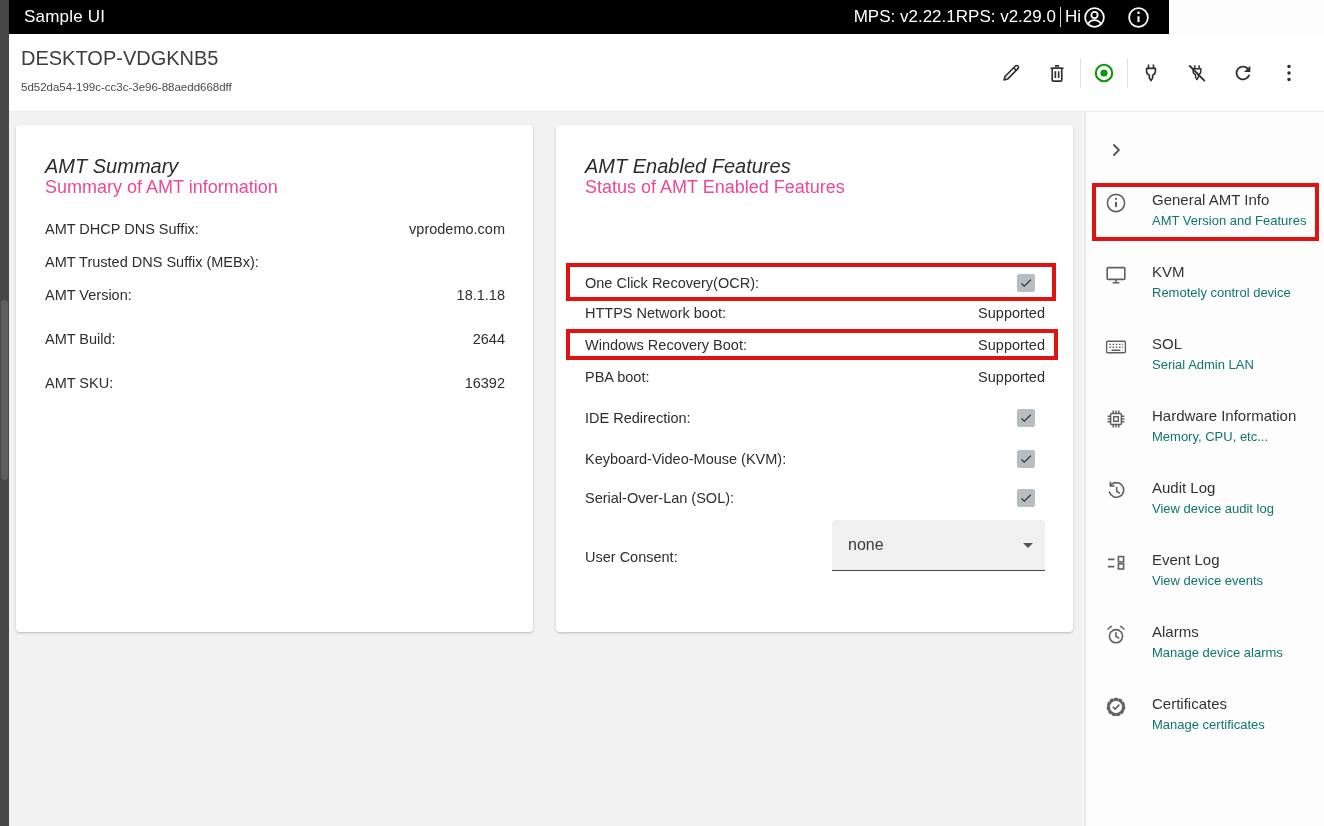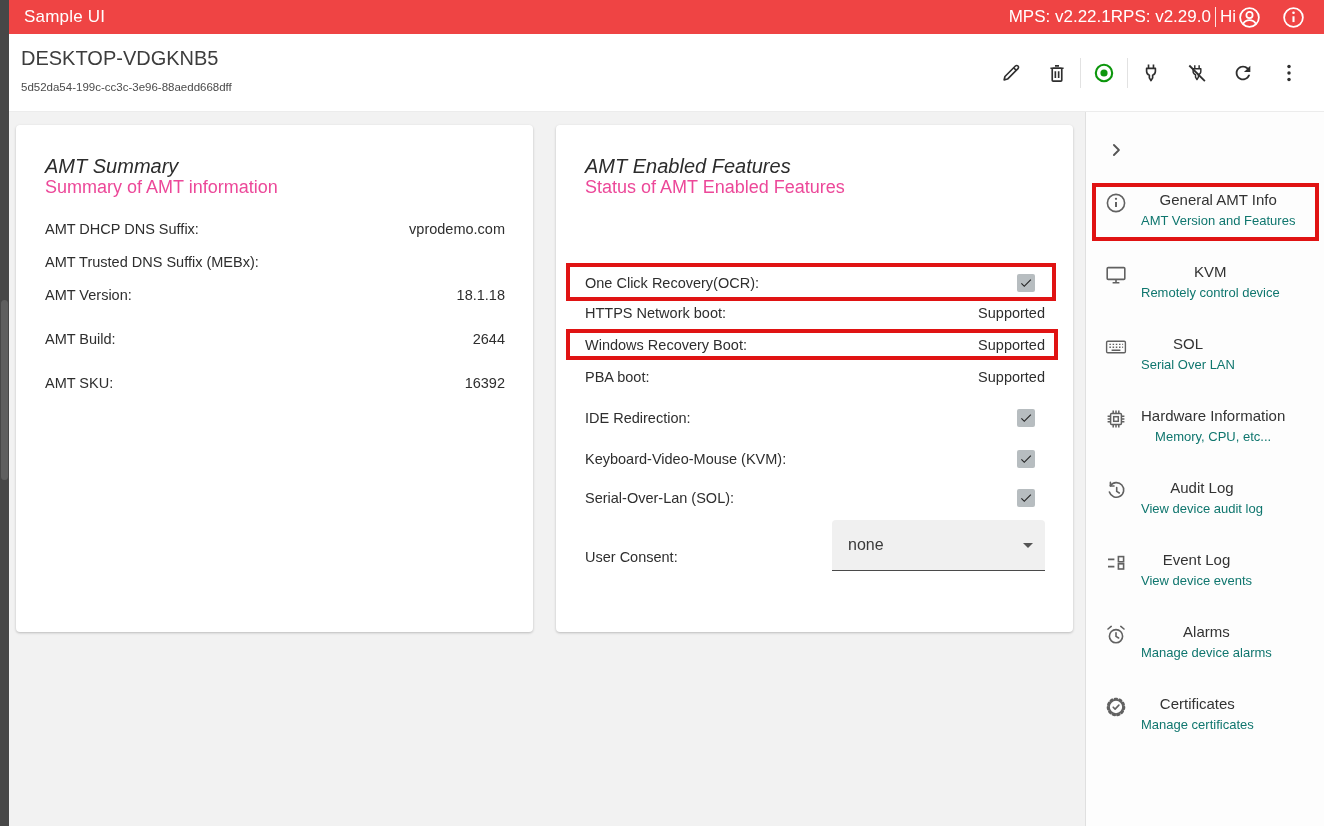--- a/index.html
+++ b/index.html
@@ -8,22 +8,22 @@
     width:1324px; height:826px; position:relative; overflow:hidden;
     background:#fdfdfd; font-family:"Liberation Sans", sans-serif;
     -webkit-font-smoothing:antialiased;
   }
   
   .left-strip { position:absolute; left:0; top:0; width:9px; height:826px; background:#474747; z-index:60; }
   .left-strip .thumb { position:absolute; left:1px; top:300px; width:7px; height:180px; background:#5f5f5f; border-radius:4px; }
 
   
   .topbar {
-    position:absolute; left:9px; top:0; width:1315px; height:34px;
-    background:#ef4444; color:#fff; display:flex; align-items:center; z-index:10;
+    position:absolute; left:9px; top:0; width:1160px; height:34px;
+    background:#000000; color:#fff; display:flex; align-items:center; z-index:10;
   }
   .topbar-title { margin-left:15px; font-size:17px; letter-spacing:.2px; }
   .topbar-right { margin-left:auto; display:flex; align-items:center; margin-right:18px; font-size:17px; }
   .tb-sep { width:1px; height:20px; background:rgba(255,255,255,.85); margin:0 4px; }
   .tb-iconbtn { width:26px; height:26px; display:flex; align-items:center; justify-content:center; cursor:pointer; }
 
   
   .page-header { position:absolute; left:9px; top:34px; width:1315px; height:78px; background:#fff; border-bottom:1px solid #ececec; z-index:5;padding-left:36px; }
   .device-name { position:absolute; left:12px; top:13px; font-size:20px; color:#3d3d3d; }
   .device-uuid { position:absolute; left:12px; top:47px; font-size:11.5px; color:#4b4b4b; }
@@ -46,21 +46,21 @@
         display:flex; align-items:center; justify-content:center; cursor:pointer; }
   .dd { position:absolute; left:276px; top:395px; width:213px; height:51px; background:#f0f0f0;
         border-bottom:1.5px solid #4a4a4a; border-radius:4px 4px 0 0; display:flex; align-items:center;
         padding:0 12px 0 16px; font-size:16px; color:#3a3a3a; cursor:pointer; }
   .dd .caret { margin-left:auto; width:0; height:0; border-left:5px solid transparent; border-right:5px solid transparent;
                border-top:5px solid #555; }
 
   
   .sidebar { position:absolute; left:1085px; top:112px; width:239px; height:714px; background:#fdfdfd; border-left:1px solid #e0e0e0; }
   .collapse-btn { position:absolute; left:16px; top:24px; width:28px; height:28px; display:flex; align-items:center; justify-content:center; cursor:pointer; }
-  .nav-item { position:absolute; left:18px; width:210px; display:flex; gap:13px; cursor:pointer;text-align:center; }
+  .nav-item { position:absolute; left:18px; width:210px; display:flex; gap:24px; cursor:pointer; }
   .nav-icon { width:24px; height:24px; flex:0 0 24px; margin-top:1px; }
   .nav-text .t { font-size:15px; color:#333; line-height:19px; }
   .nav-text .s { font-size:13px; color:#0f766e; line-height:17px; margin-top:3px; white-space:nowrap; }
 
   
   .hl { position:absolute; border:4px solid #e01313; pointer-events:none; z-index:40; }
   #hl-ocr { left:566px; top:263px; width:490px; height:38px; }
   #hl-wrb { left:566px; top:329px; width:492px; height:31px; }
   #hl-nav { left:1092px; top:183px; width:227px; height:58px; }
 
@@ -272,21 +272,21 @@
 
   <div class="nav-item" style="top:222px">
     <span class="nav-icon">
       <svg width="24" height="24" viewBox="0 0 24 24" fill="none" stroke="#616161" stroke-width="1.4">
         <rect x="2.6" y="6.2" width="18.8" height="11.6" rx="1.2"></rect>
         <path d="M5.4 9.4h1.5M8.6 9.4h1.5M11.8 9.4h1.5M15 9.4h1.5M18.2 9.4h.9M5.4 12.2h1.5M8.6 12.2h1.5M11.8 12.2h1.5M15 12.2h1.5M18.2 12.2h.9M7.6 15.2h8.8"></path>
       </svg>
     </span>
     <span class="nav-text">
       <div class="t">SOL</div>
-      <div class="s">Serial Over LAN</div>
+      <div class="s">Serial Admin LAN</div>
     </span>
   </div>
 
   <div class="nav-item" style="top:294px">
     <span class="nav-icon">
       <svg width="24" height="24" viewBox="0 0 24 24" fill="none" stroke="#616161" stroke-width="1.5">
         <rect x="6.6" y="6.6" width="10.8" height="10.8" rx="1"></rect>
         <rect x="9.7" y="9.7" width="4.6" height="4.6"></rect>
         <path d="M9.2 6.6V3.6M12 6.6V3.6M14.8 6.6V3.6M9.2 20.4v-3M12 20.4v-3M14.8 20.4v-3M6.6 9.2h-3M6.6 12h-3M6.6 14.8h-3M20.4 9.2h-3M20.4 12h-3M20.4 14.8h-3"></path>
       </svg>

